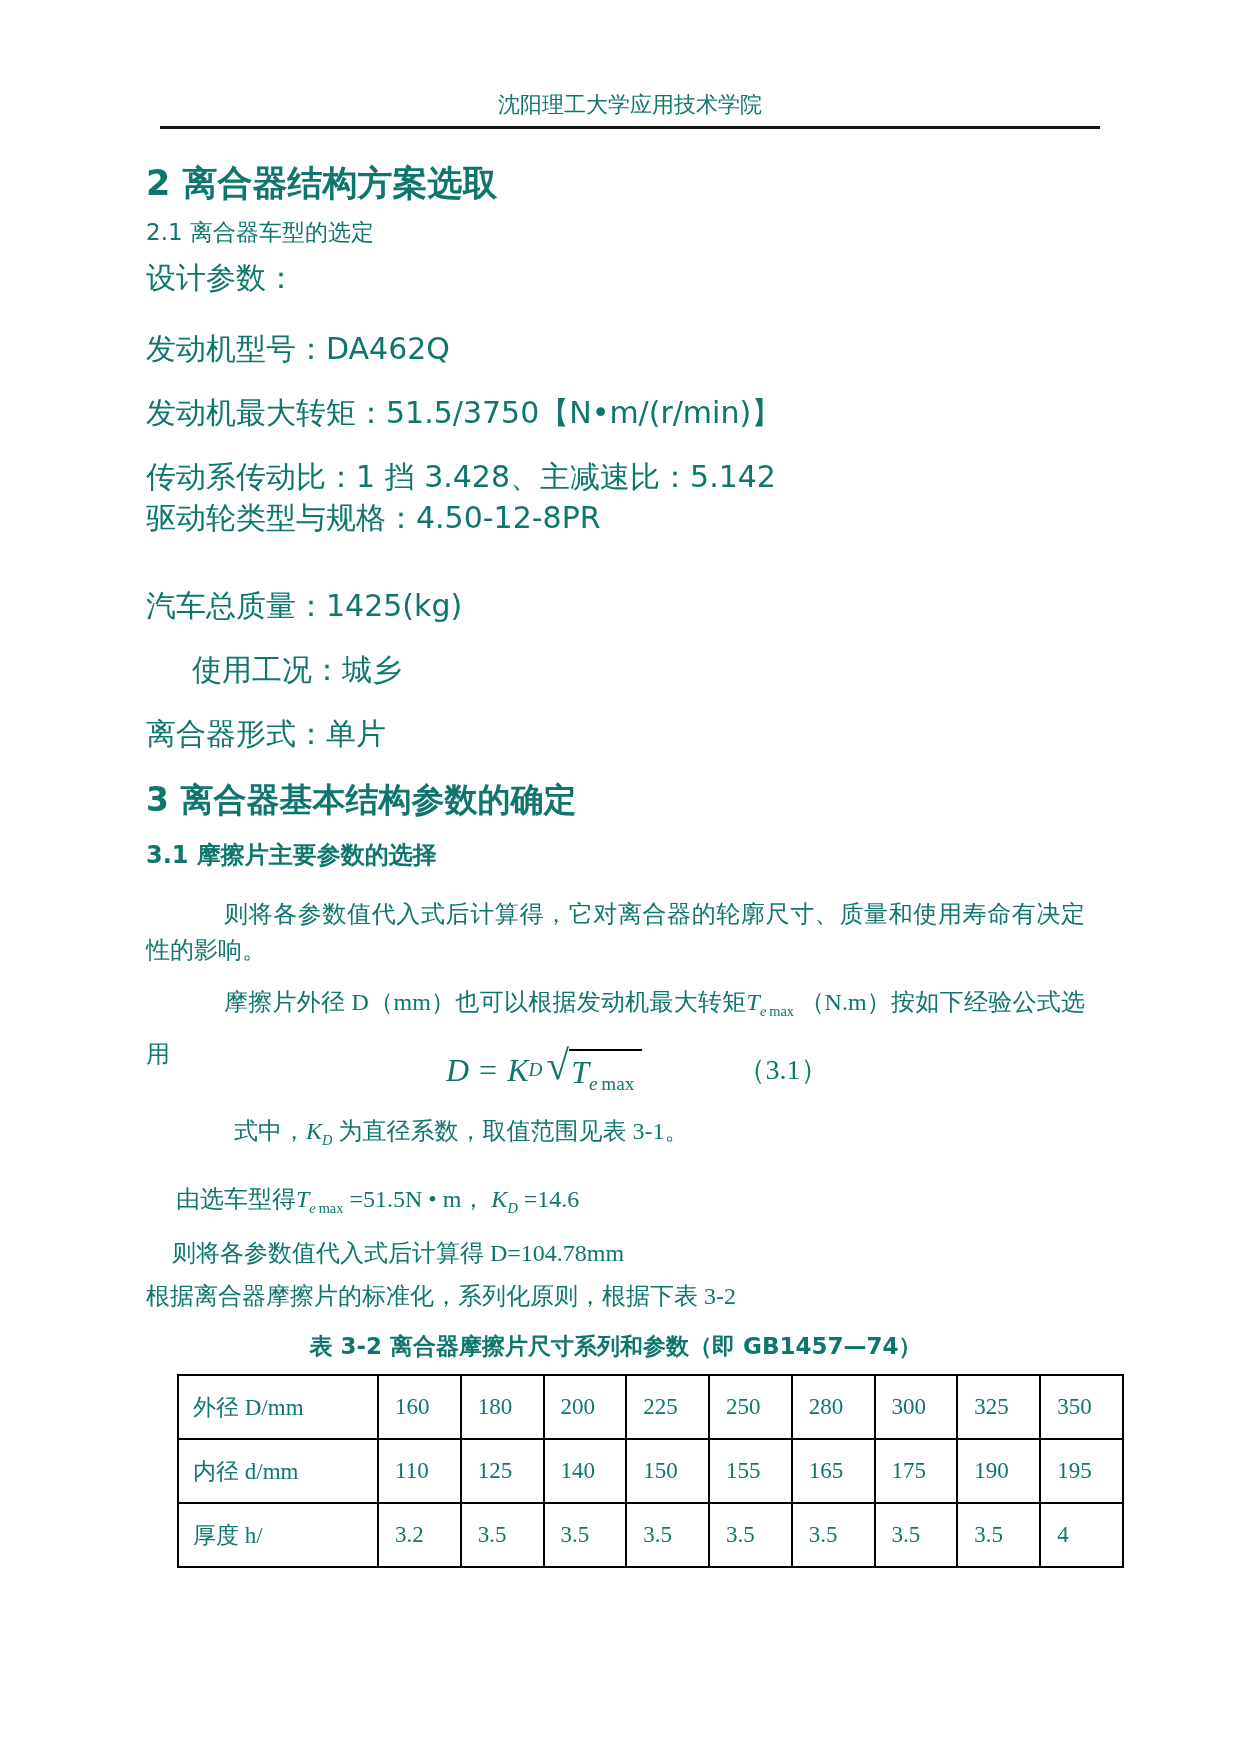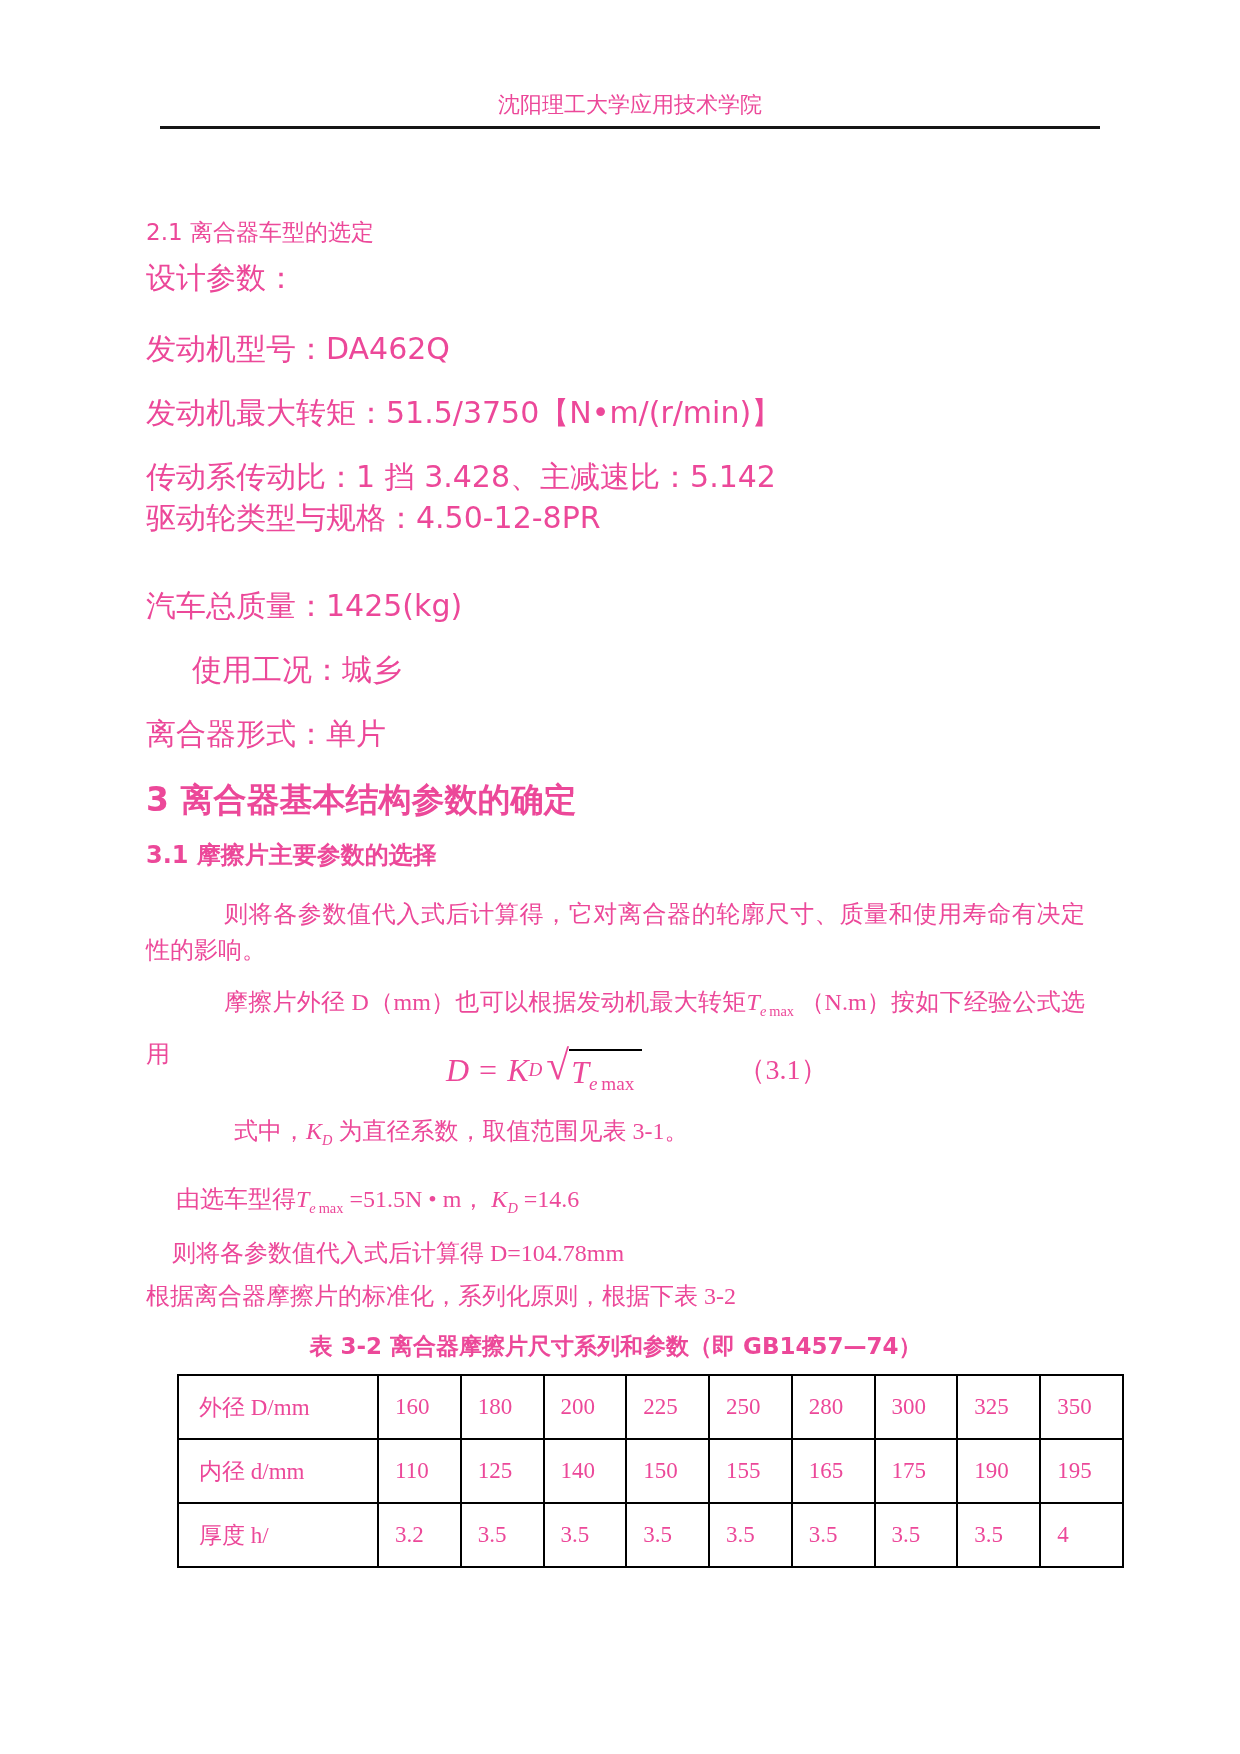--- a/index.html
+++ b/index.html
@@ -1,20 +1,20 @@
 <!DOCTYPE html>
 <html><head>
 <meta charset="utf-8">
 <style>
   html,body{margin:0;padding:0;background:#e8e8e8;}
   .page{
     position:relative;
     width:1240px;height:1754px;
     background:#ffffff;
-    color:#ec4899;
+    color:#0f766e;
     font-family:"Liberation Serif",serif;
     overflow:hidden;
     margin:0 auto;
   }
   .abs{position:absolute;left:146px;}
 
   
   .header{
     position:absolute;left:160px;top:92px;width:940px;
     text-align:center;
@@ -66,31 +66,32 @@
     width:947px;
     font-size:23px;font-family:"Liberation Serif",serif;
   }
   .data-table td{
     border:2px solid #000;
     height:62px;
     padding:0 4px 0 16px;
     vertical-align:middle;
     overflow:hidden;
   }
-  .data-table td.rowlabel{padding-left:20px;}
+  .data-table td.rowlabel{padding-left:14px;}
 </style>
 </head>
 <body>
 
 <div class="page">
 
   <div class="header">
     <span>沈阳理工大学应用技术学院</span>
   </div>
 
+  <h1 class="abs h2">2 离合器结构方案选取</h1>
   <h2 class="abs h21">2.1 离合器车型的选定</h2>
 
   <div class="abs design-label">设计参数：</div>
 
   <div class="abs param param-0">发动机型号：DA462Q</div>
   <div class="abs param param-1">发动机最大转矩：51.5/3750【N•m/(r/min)】</div>
   <div class="abs param param-2">传动系传动比：1 挡 3.428、主减速比：5.142</div>
   <div class="abs param param-3">驱动轮类型与规格：4.50-12-8PR</div>
   <div class="abs param param-4">汽车总质量：1425(kg)</div>
   <div class="abs param param-5">使用工况：城乡</div>

